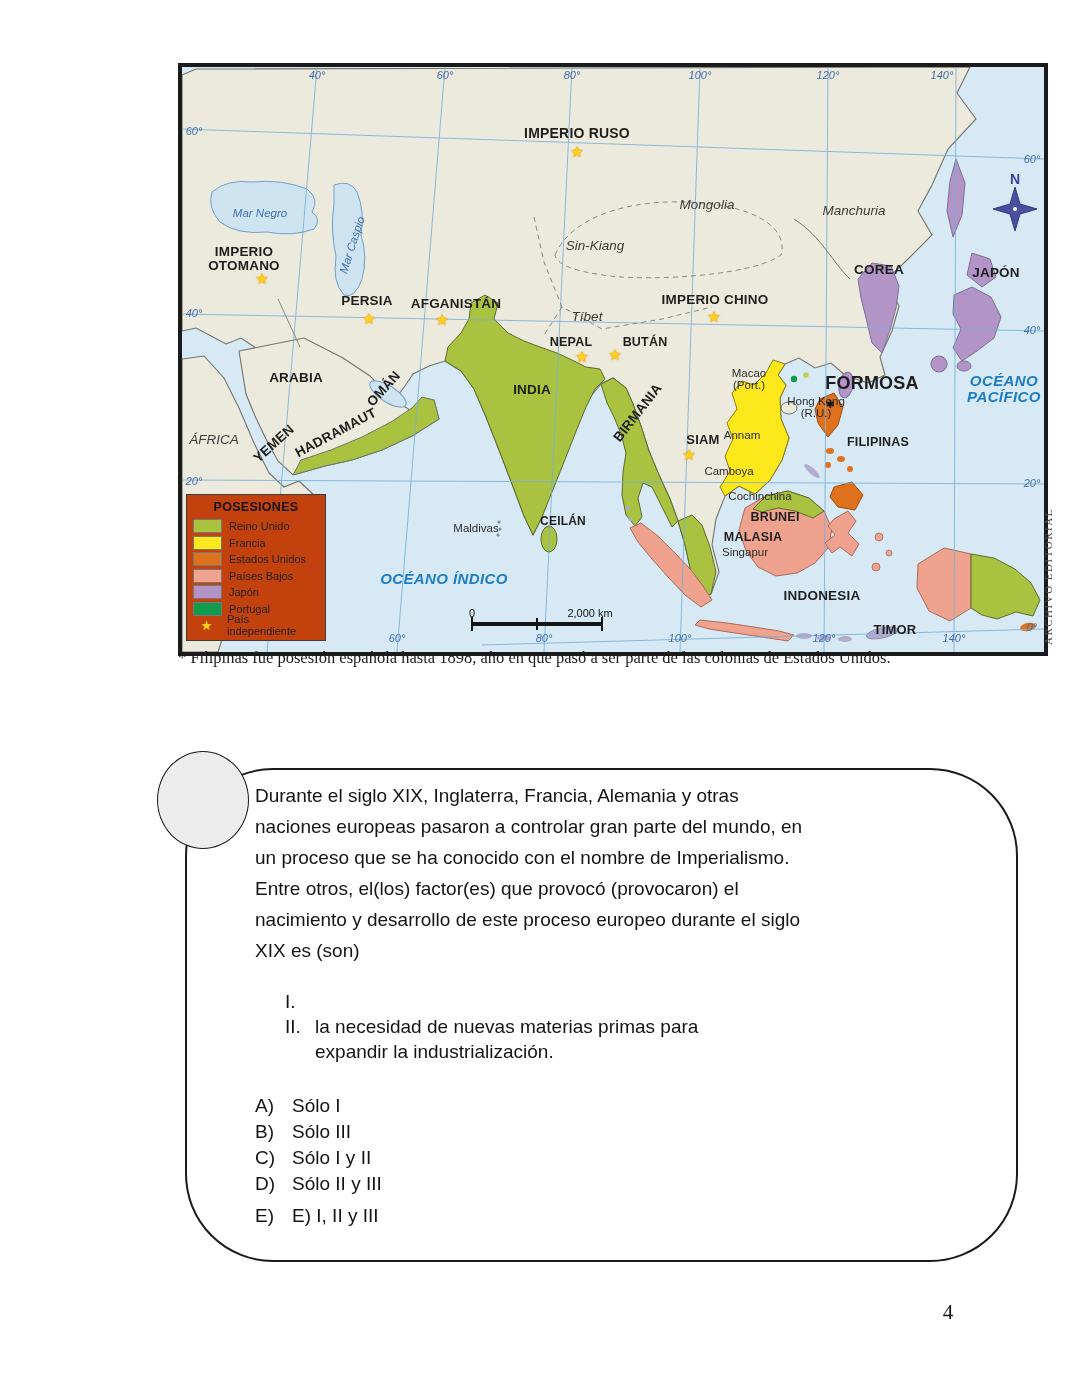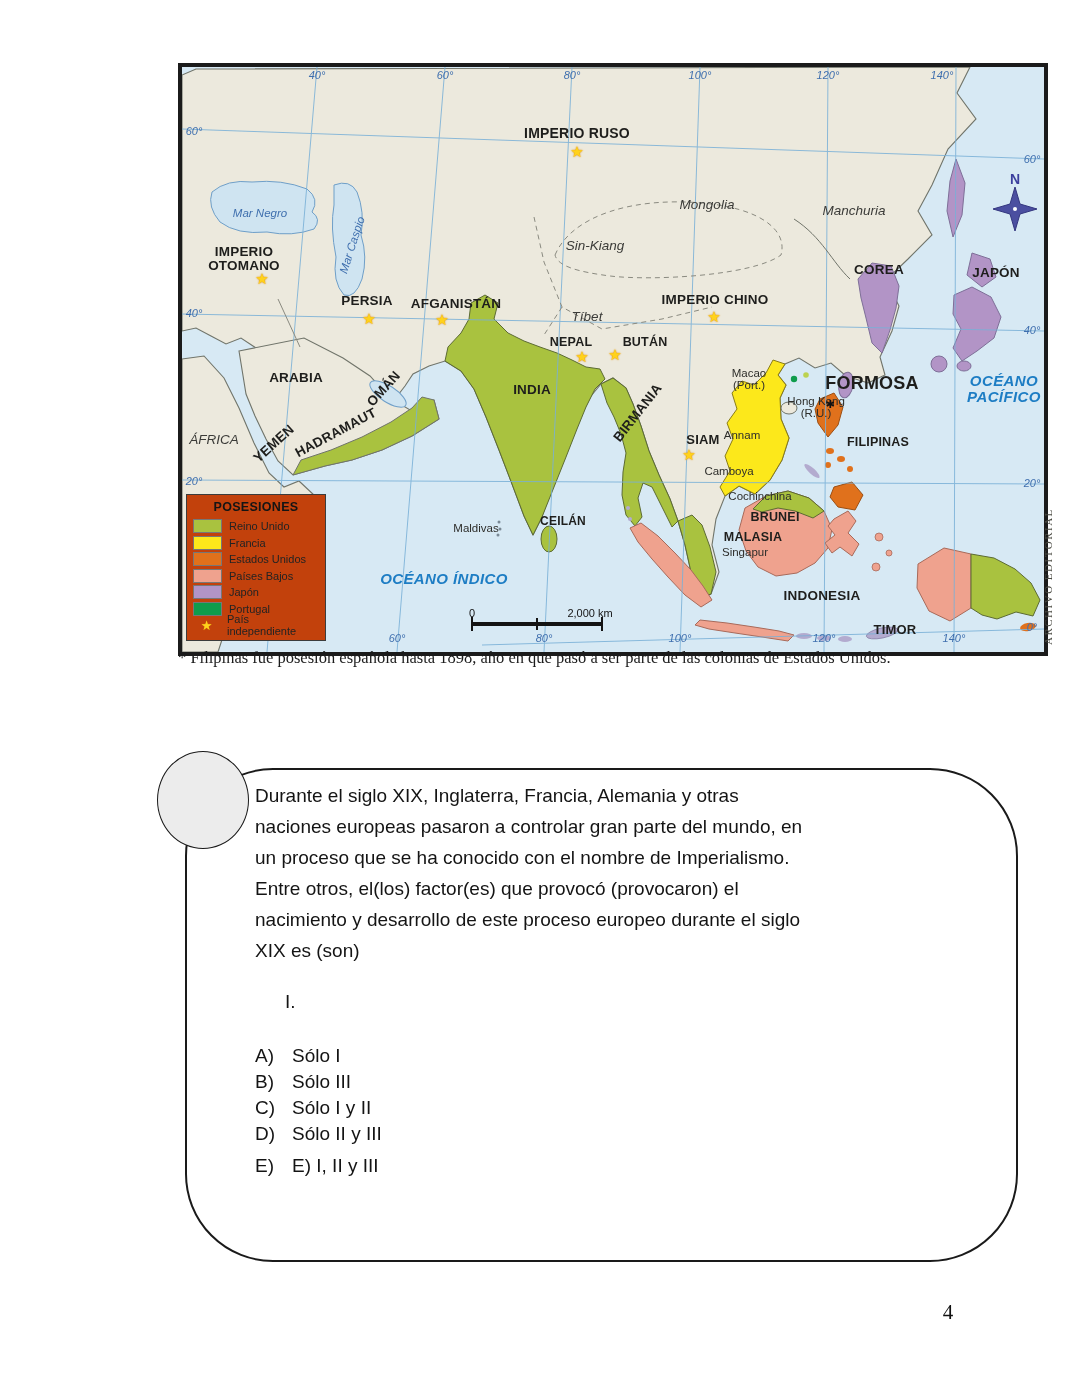--- a/index.html
+++ b/index.html
@@ -318,20 +318,25 @@
     <div id="qstem">Durante el siglo XIX, Inglaterra, Francia, Alemania y otras
 naciones europeas pasaron a controlar gran parte del mundo, en
 un proceso que se ha conocido con el nombre de Imperialismo.
 Entre otros, el(los) factor(es) que provocó (provocaron) el
 nacimiento y desarrollo de este proceso europeo durante el siglo
 XIX es (son)</div>
     <div id="q-items">
         <div class="q-item">
           <div class="qi-num">I.</div>
         </div>
+        <div class="q-item">
+          <div class="qi-num">II.</div>
+          <div class="qi-text">la necesidad de nuevas materias primas para
+expandir la industrialización.</div>
+        </div>
       </div>
     <div id="q-options">
         <div class="q-option">
           <span class="opt-letter">A)</span>
           <span class="opt-text">Sólo I</span>
         </div>
         <div class="q-option">
           <span class="opt-letter">B)</span>
           <span class="opt-text">Sólo III</span>
         </div>

